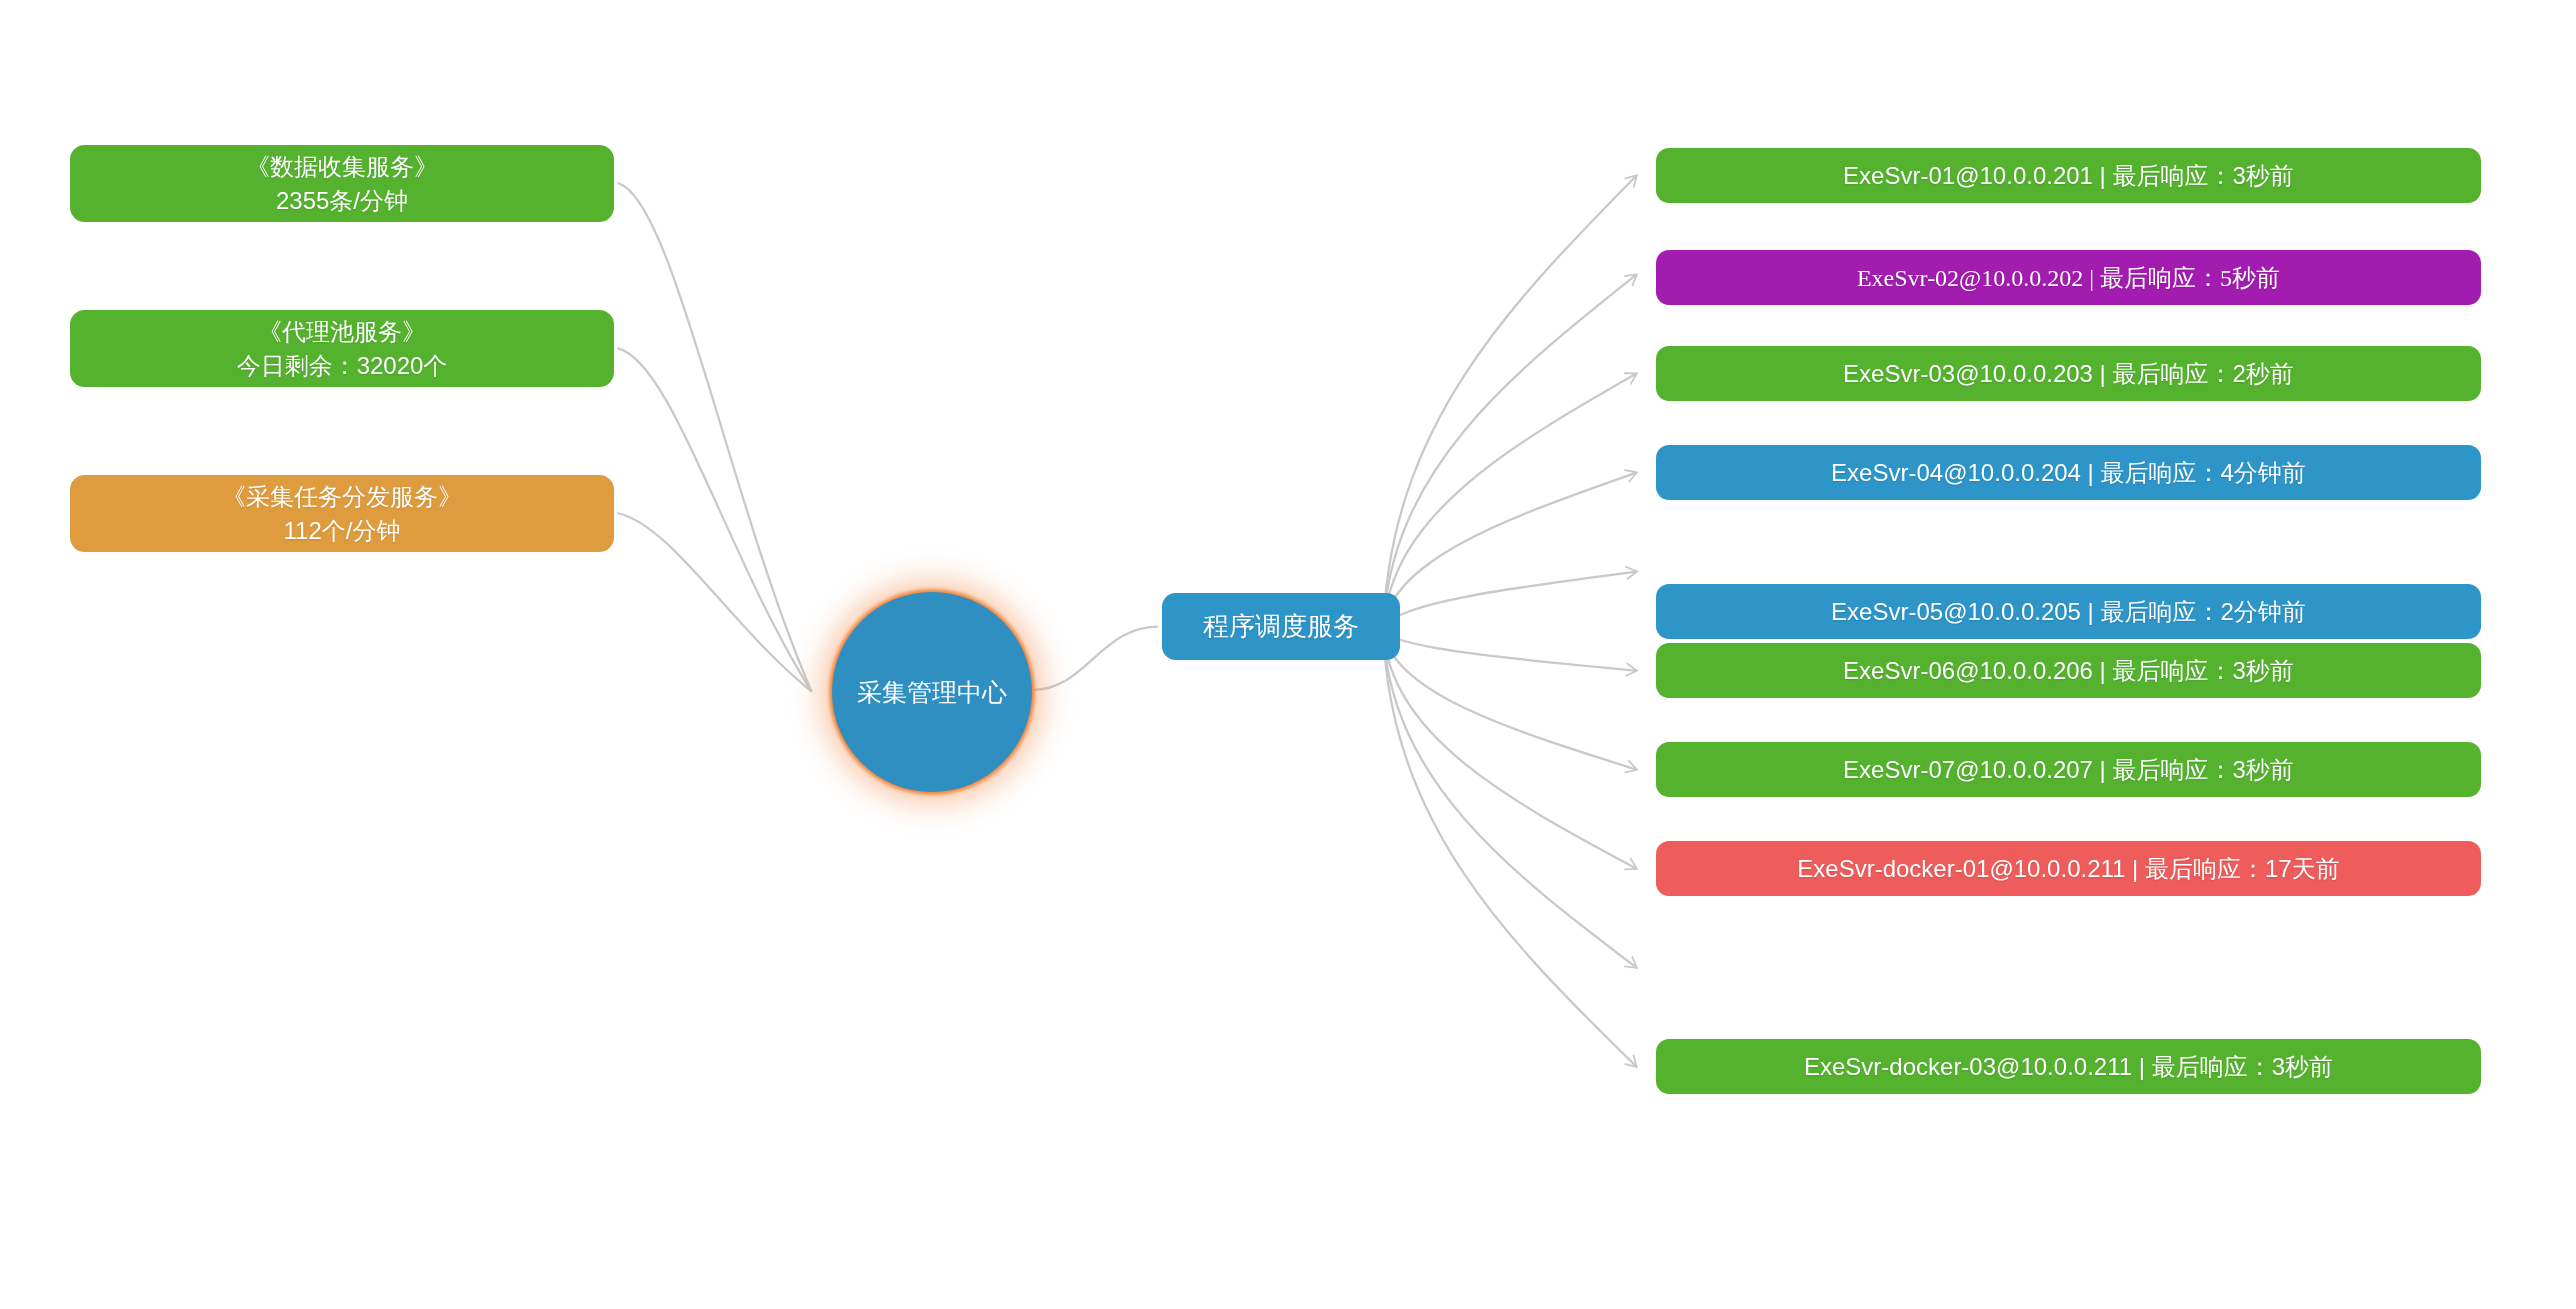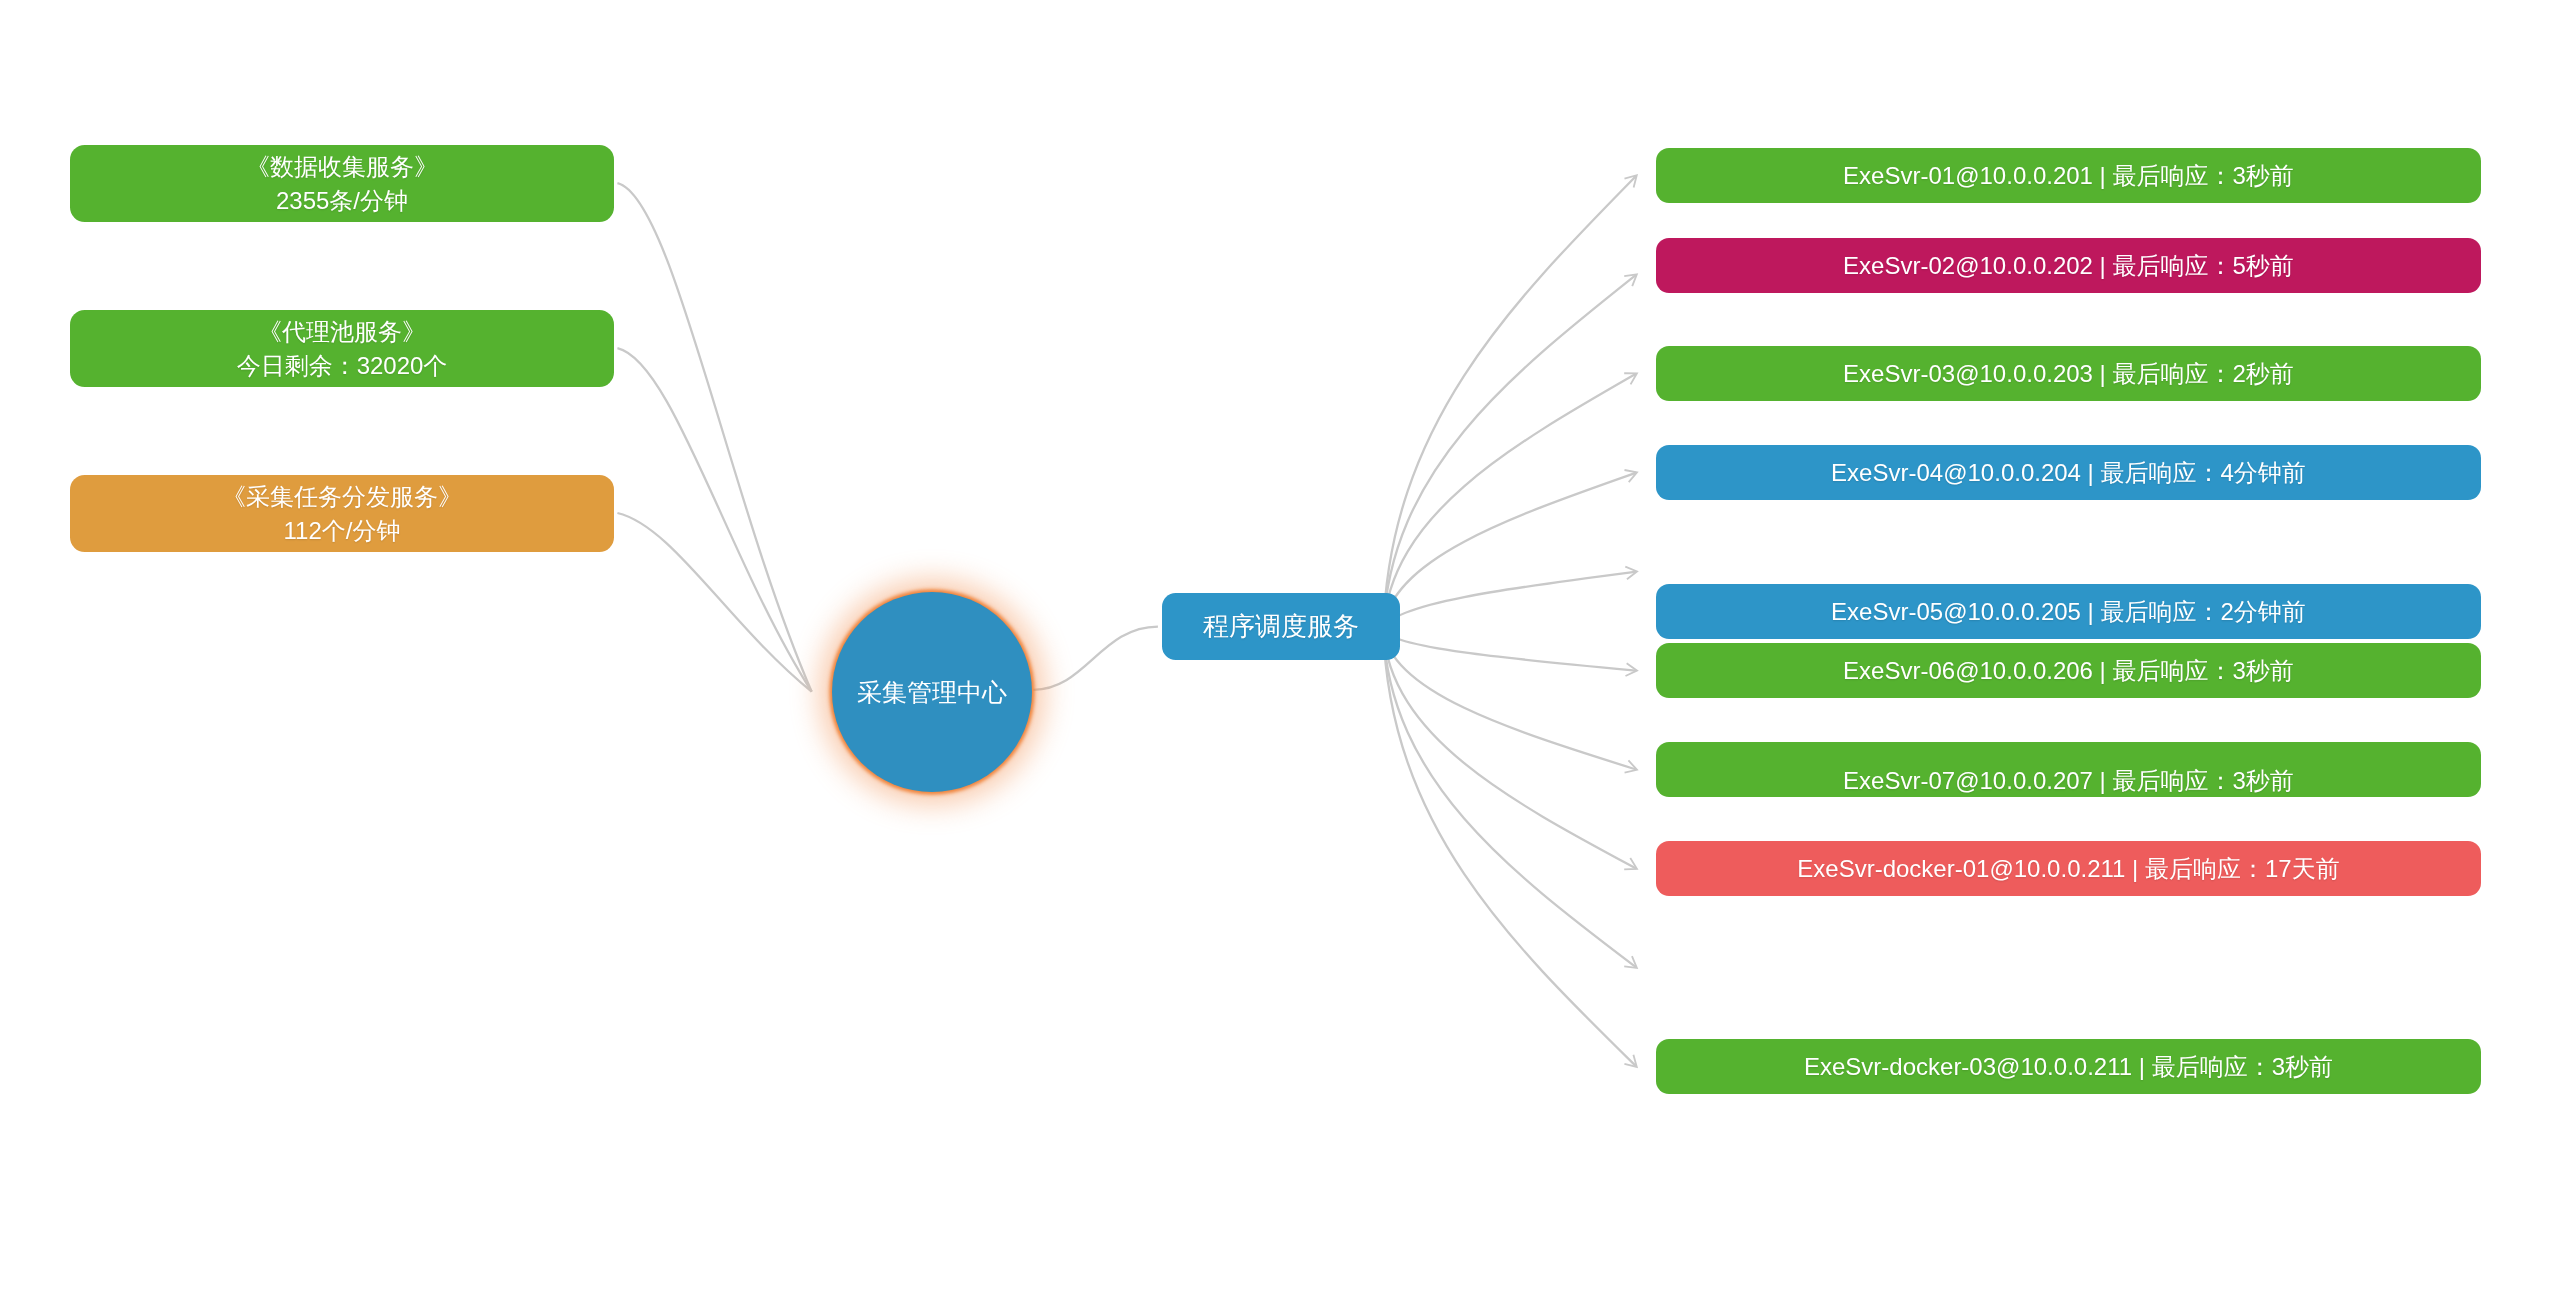--- a/index.html
+++ b/index.html
@@ -74,36 +74,36 @@
       <span class="node-label">《代理池服务》</span>
       <span class="node-label">今日剩余：32020个</span>
     </div>
     <div class="node service-node" style="top: 475px; background: rgb(223, 156, 62);">
       <span class="node-label">《采集任务分发服务》</span>
       <span class="node-label">112个/分钟</span>
     </div>
     <div class="node executor-node" style="top: 148px; background: rgb(85, 178, 47);">
       <span class="node-label">ExeSvr-01@10.0.0.201 | 最后响应：3秒前</span>
     </div>
-    <div class="node executor-node" style="top: 238px; background: #be185d;">
+    <div class="node executor-node" style="top: 250px; background: #a21caf; font-family: Liberation Serif, serif;">
       <span class="node-label">ExeSvr-02@10.0.0.202 | 最后响应：5秒前</span>
     </div>
     <div class="node executor-node" style="top: 346px; background: rgb(85, 178, 47);">
       <span class="node-label">ExeSvr-03@10.0.0.203 | 最后响应：2秒前</span>
     </div>
     <div class="node executor-node" style="top: 445px; background: rgb(45, 149, 200);">
       <span class="node-label">ExeSvr-04@10.0.0.204 | 最后响应：4分钟前</span>
     </div>
     <div class="node executor-node" style="top: 544px; background: rgb(45, 149, 200); margin-top: 40px;">
       <span class="node-label">ExeSvr-05@10.0.0.205 | 最后响应：2分钟前</span>
     </div>
     <div class="node executor-node" style="top: 643px; background: rgb(85, 178, 47);">
       <span class="node-label">ExeSvr-06@10.0.0.206 | 最后响应：3秒前</span>
     </div>
-    <div class="node executor-node" style="top: 742px; background: rgb(85, 178, 47); align-items: flex-end;">
+    <div class="node executor-node" style="top: 742px; background: rgb(85, 178, 47);">
       <span class="node-label">ExeSvr-07@10.0.0.207 | 最后响应：3秒前</span>
     </div>
     <div class="node executor-node" style="top: 841px; background: rgb(238, 92, 92);">
       <span class="node-label">ExeSvr-docker-01@10.0.0.211 | 最后响应：17天前</span>
     </div>
     <div class="node executor-node" style="top: 1039px; background: rgb(85, 178, 47);">
       <span class="node-label">ExeSvr-docker-03@10.0.0.211 | 最后响应：3秒前</span>
     </div>
   </div>
 

